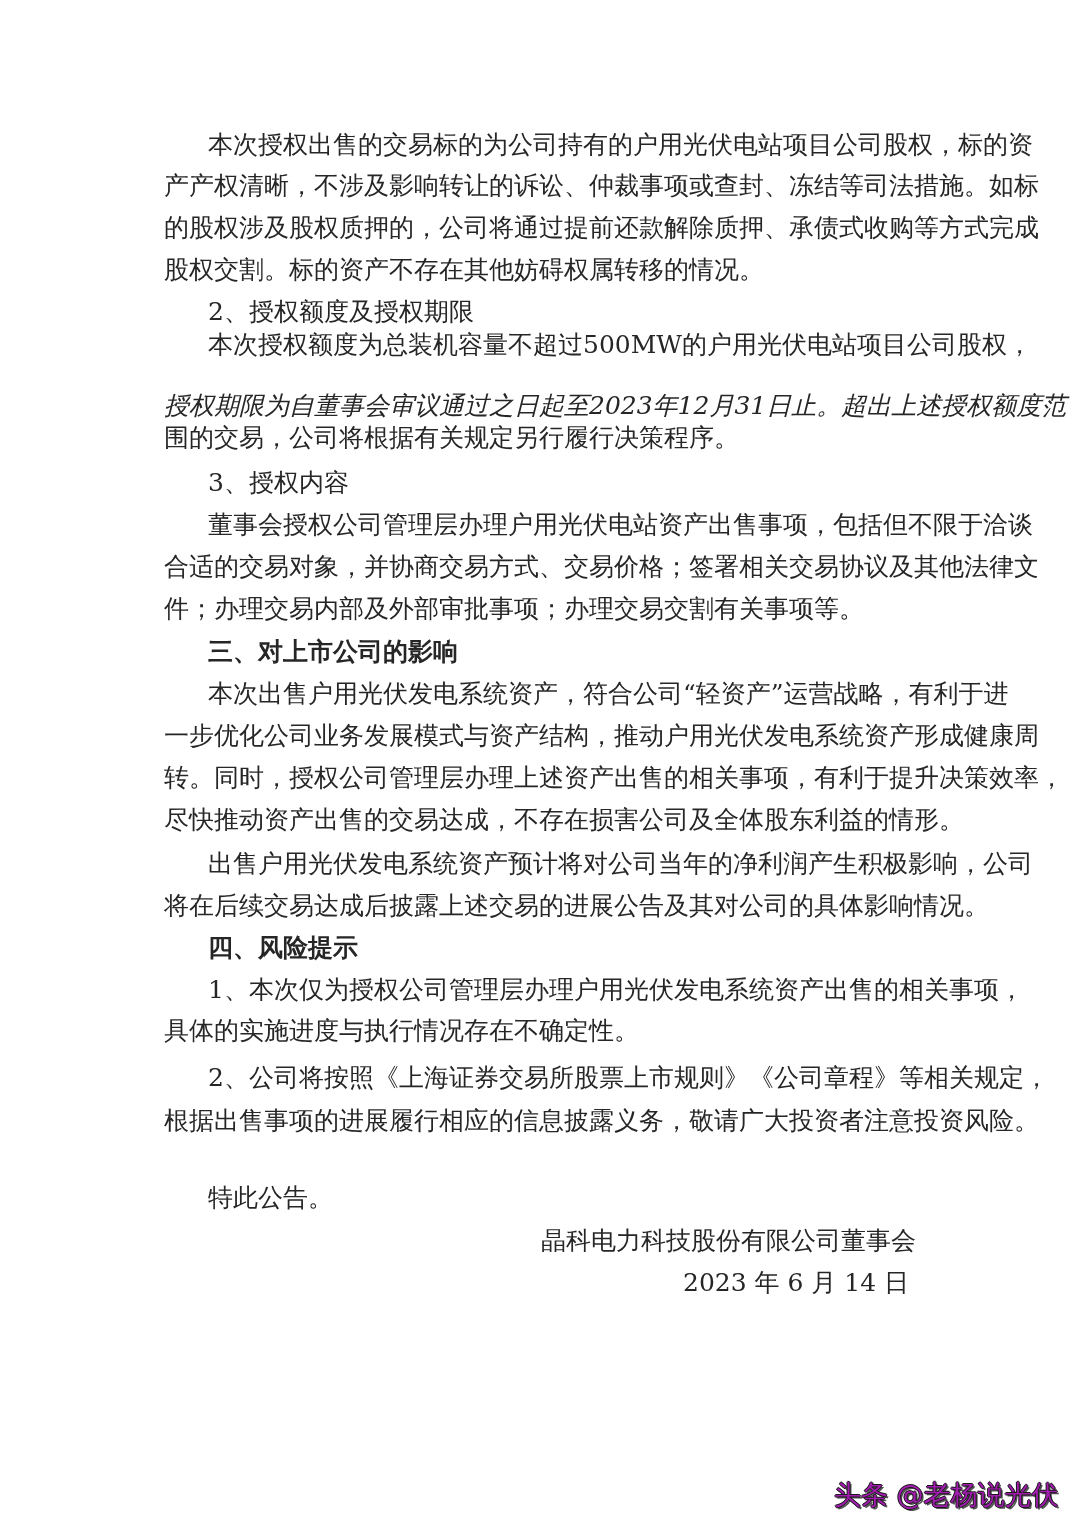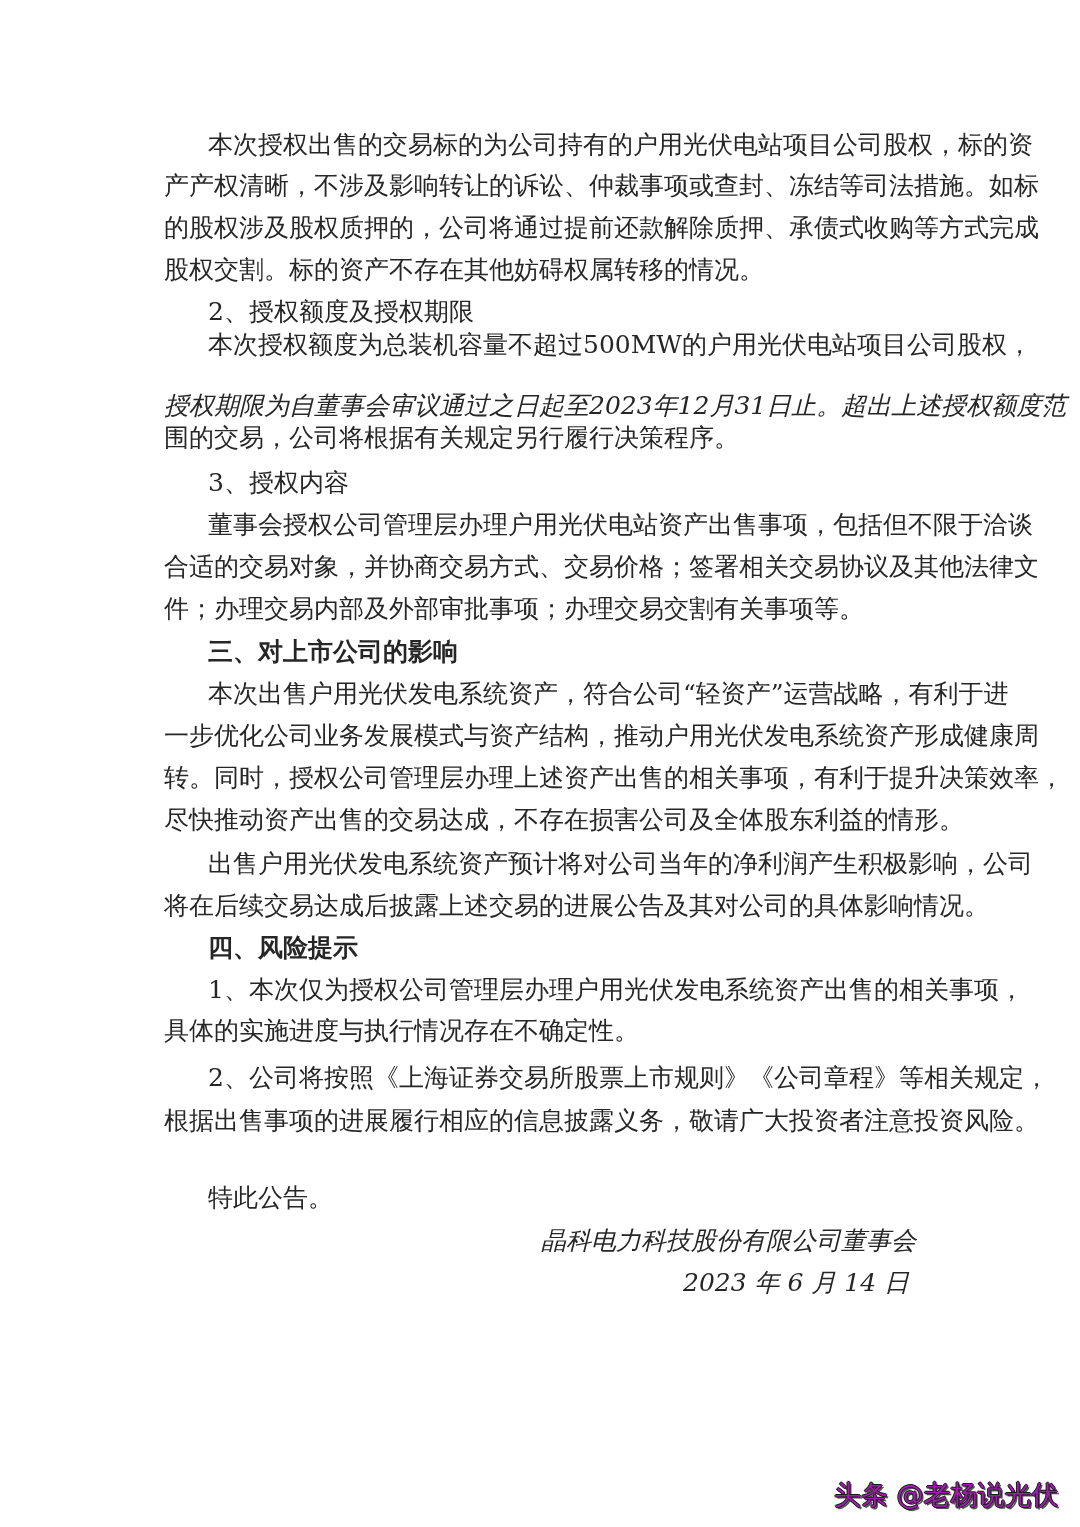--- a/index.html
+++ b/index.html
@@ -46,21 +46,20 @@
     font-weight: bold;
     font-family: "DejaVu Sans", "Liberation Sans", sans-serif;
     text-align-last: left;
   }
   .sig {
     position: absolute;
     height: 34px;
     line-height: 34px;
     font-size: 25px;
     white-space: nowrap;
-    font-style: italic;
   }
   .sig-company {
     right: 164px;
     text-align: right;
     top: 1224px;
   }
   .sig-date {
     left: 683px;
     top: 1266px;
   }

